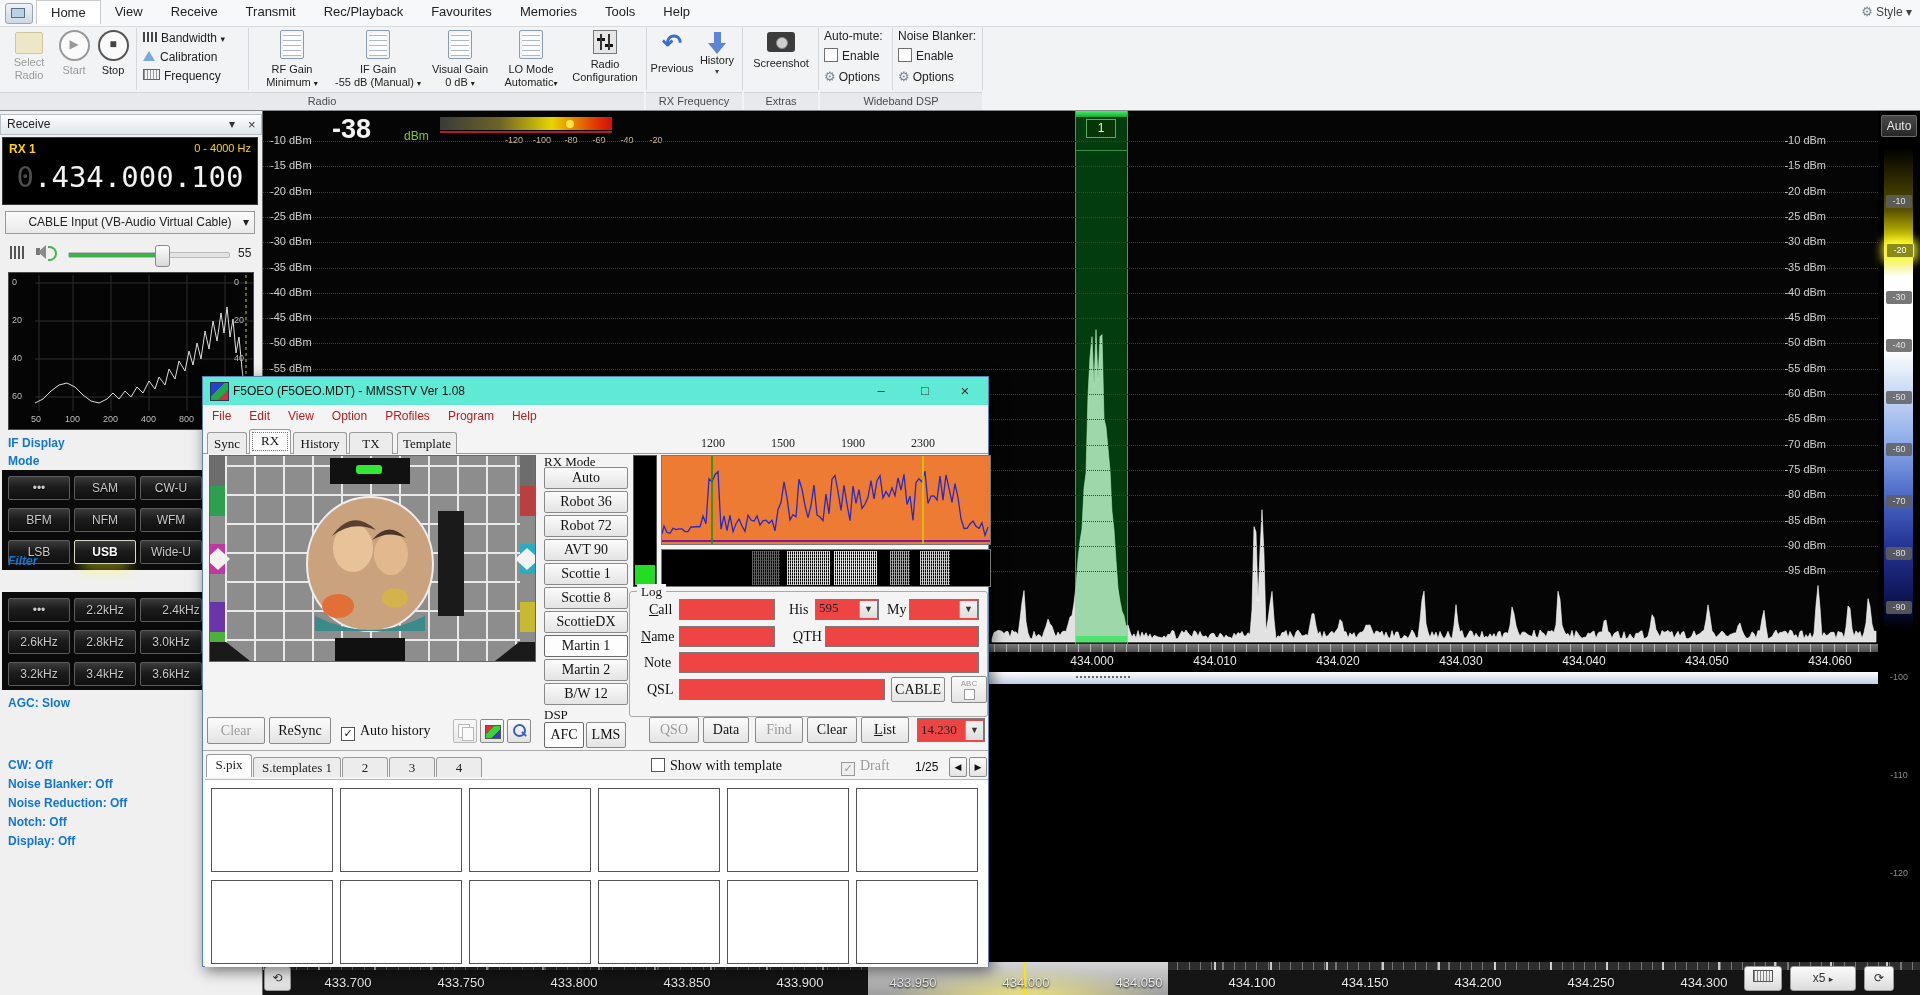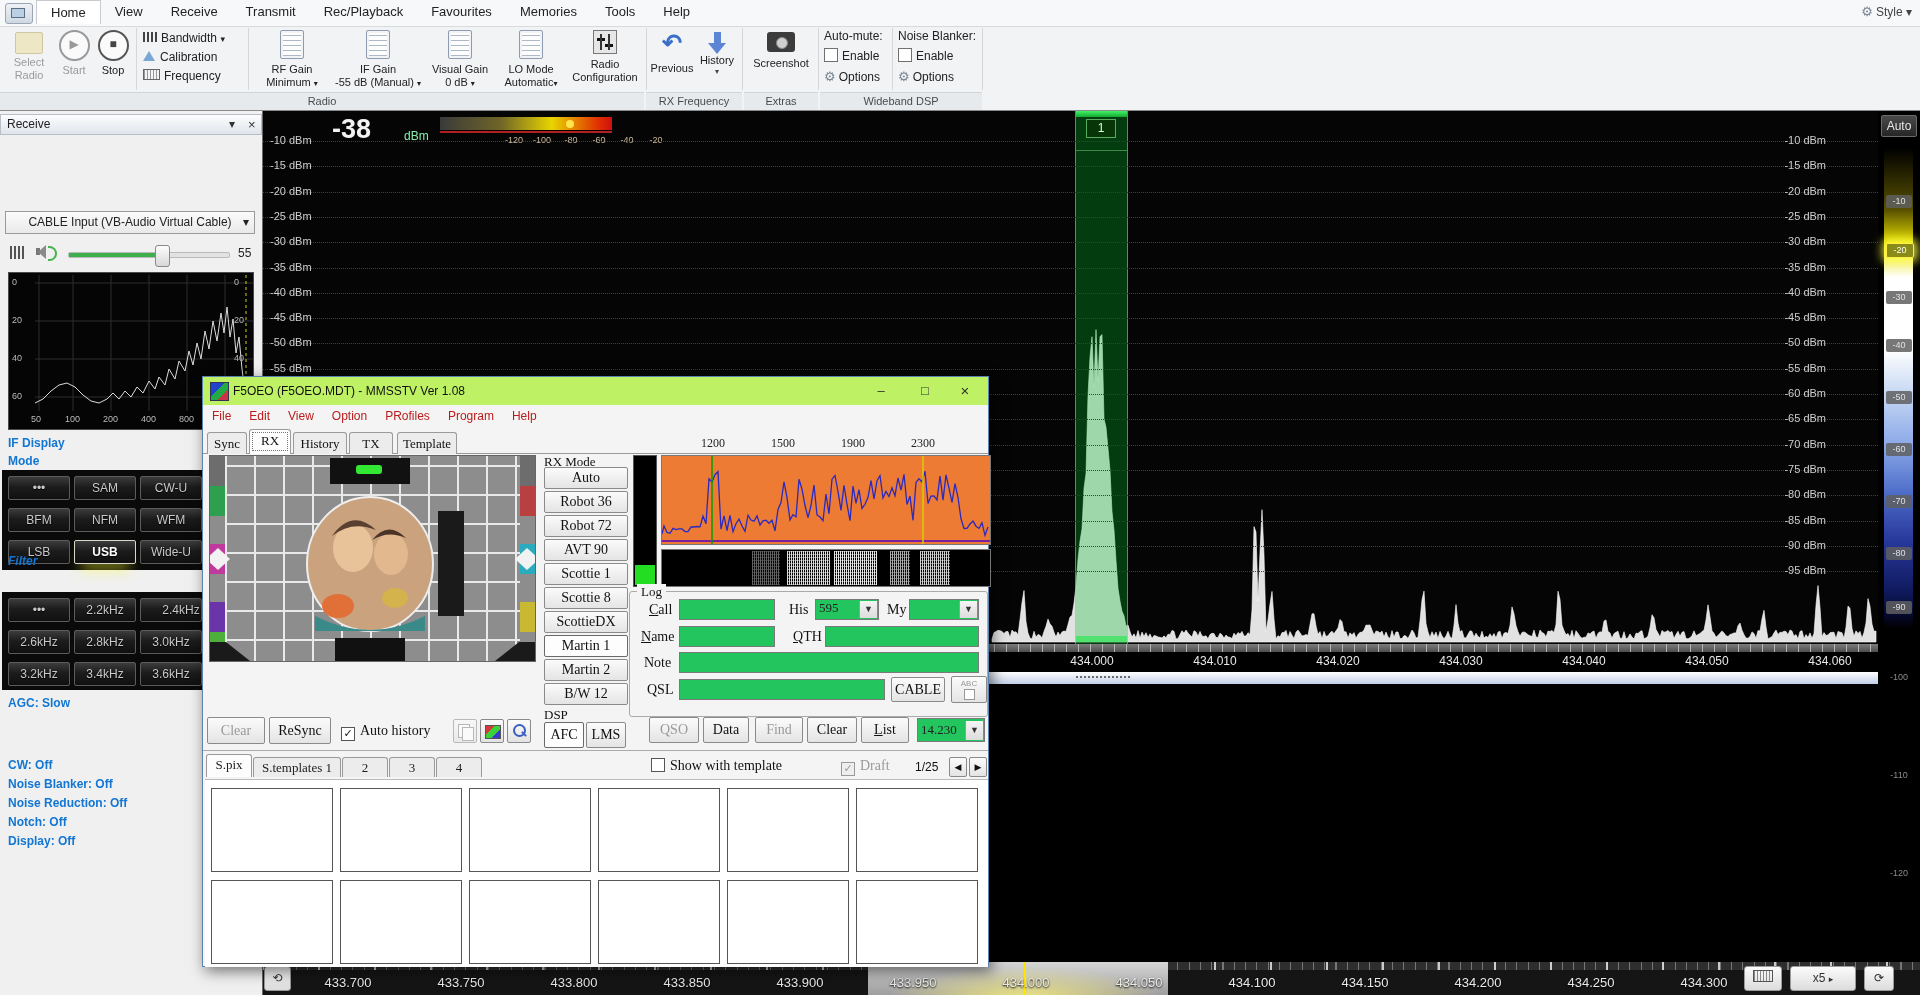--- a/index.html
+++ b/index.html
@@ -54,21 +54,21 @@
   #greenband{position:absolute;left:813px;top:0px;width:53px;height:534px;background:rgba(0,190,40,.30);
      border-left:1px solid rgba(90,255,120,.55);border-right:1px solid rgba(90,255,120,.55);box-sizing:border-box;}
   #gbcap{position:absolute;left:0;top:0;width:100%;height:7px;background:linear-gradient(#49ff70,#14a832);}
   #gbchip{position:absolute;left:10px;top:9px;width:30px;height:19px;background:rgba(8,52,8,.9);border:1px solid rgba(140,255,150,.6);
       color:#d8ffd8;text-align:center;line-height:17px;font-size:12px;box-sizing:border-box;}
   #gbline{position:absolute;left:0;top:40px;width:100%;height:1px;background:rgba(150,255,160,.4);}
   #gbbot{position:absolute;left:0;bottom:2px;width:100%;height:6px;background:rgba(40,230,80,.65);}
   
   #meter{position:absolute;left:70px;top:4px;width:340px;height:38px;}
   #meterval{position:absolute;left:0;top:0;font-size:27px;font-weight:bold;color:#f2f2f2;font-family:"Liberation Sans",sans-serif;}
-  #meterunit{position:absolute;left:72px;top:15px;font-size:12px;color:#86efac;}
+  #meterunit{position:absolute;left:72px;top:15px;font-size:12px;color:#84cc16;}
   #meterbar{position:absolute;left:108px;top:3px;width:172px;height:13px;background:linear-gradient(90deg,#3a3a3a,#6e6428 35%,#e8d400 65%,#e03000 92%,#d01010);}
   #meterdot{position:absolute;left:234px;top:6px;width:8px;height:8px;border-radius:50%;background:#ffe44c;}
   #meterline{position:absolute;left:108px;top:17px;width:172px;height:2px;background:#b02020;}
   .mtick{position:absolute;top:21px;font-size:9px;color:#cbb89a;transform:translateX(-50%);}
   
   #freqrow{position:absolute;left:262px;top:644px;width:1616px;height:28px;background:#000;z-index:1;}
   #tickband{position:absolute;left:0;top:0;width:100%;height:8px;background:
       repeating-linear-gradient(90deg,rgba(200,200,200,.8) 0 1px,transparent 1px 12px),linear-gradient(#7c7c7c,#4e4e4e);}
   .freqlbl{position:absolute;top:10px;font-size:12px;color:#e8e8e8;transform:translateX(-50%);}
   #wstrip{position:absolute;left:262px;top:672px;width:1616px;height:12px;background:linear-gradient(#ffffff,#c2cfe8);z-index:1;}
@@ -99,21 +99,21 @@
   #rhighlight{position:absolute;left:606px;top:0;width:300px;height:33px;background:
      radial-gradient(ellipse at 52% 115%,rgba(255,244,120,.85),rgba(255,244,120,0) 62%),linear-gradient(180deg,#d6d6d6,#9e9e9e);}
   .rlbl{position:absolute;top:13px;font-size:13px;color:#e8e8e8;transform:translateX(-50%);text-shadow:0 1px 2px #000;}
   #yline{position:absolute;left:762px;top:0;width:2px;height:33px;background:#ffe400;}
   .rulbtn{position:absolute;top:4px;height:25px;background:linear-gradient(#fbfbfb,#dcdcdc);border:1px solid #9a9a9a;border-radius:3px;
      text-align:center;color:#333;font-size:12px;line-height:23px;box-sizing:border-box;}
   
   #mmsstv{position:absolute;left:202px;top:376px;width:787px;height:591px;background:#f4f4f4;border:1px solid #5a84ae;
      box-shadow:3px 4px 14px rgba(0,0,0,.55);z-index:25;box-sizing:border-box;}
   .srf{font-family:"Liberation Serif",serif;}
-  #mtitle{position:absolute;left:0;top:0;width:100%;height:28px;background:#bef264;border-bottom:1px solid #d8d8d8;}
+  #mtitle{position:absolute;left:0;top:0;width:100%;height:28px;background:#5eead4;border-bottom:1px solid #d8d8d8;}
   #mtitletxt{position:absolute;left:30px;top:7px;font-size:12px;color:#111;}
   #mico{position:absolute;left:7px;top:5px;width:17px;height:17px;background:linear-gradient(135deg,#2244cc 0 40%,#22aa44 40% 70%,#cc3344 70%);border:1px solid #335;}
   .mwb{position:absolute;top:4px;width:30px;height:20px;text-align:center;line-height:20px;font-size:13px;color:#333;}
   #mmenu{position:absolute;left:0;top:28px;width:100%;height:23px;background:#f4f4f4;}
   .mmenu-item{float:left;padding:4px 9px;font-size:12px;color:#b91c1c;}
   #mtabs{position:absolute;left:0;top:51px;width:100%;height:26px;border-bottom:1px solid #9a9a9a;box-sizing:border-box;}
   .mtab{position:absolute;top:4px;height:22px;background:#ececec;border:1px solid #9a9a9a;border-bottom:none;border-radius:3px 3px 0 0;
      text-align:center;font-size:13px;line-height:21px;color:#111;box-sizing:border-box;}
   .mtab.active{top:1px;height:25px;background:#fdfdfd;outline:1px dotted #777;outline-offset:-4px;}
   #simg{position:absolute;left:6px;top:78px;width:327px;height:207px;border:1px solid #666;background:#888;box-sizing:border-box;}
@@ -124,21 +124,21 @@
   .mlabel{position:absolute;font-size:13px;color:#111;}
   #lvlmeter{position:absolute;left:430px;top:78px;width:24px;height:132px;background:#000;border:1px solid #555;box-sizing:border-box;}
   #lvlgreen{position:absolute;left:1px;bottom:1px;width:20px;height:20px;background:#22dd22;}
   #sspec{position:absolute;left:458px;top:78px;width:330px;height:90px;background:#ee7b34;border:1px solid #777;box-sizing:border-box;}
   #snoise{position:absolute;left:458px;top:172px;width:330px;height:38px;background:#000;border:1px solid #777;box-sizing:border-box;}
   .nz{position:absolute;top:1px;height:34px;background:
      repeating-linear-gradient(90deg,rgba(255,255,255,.95) 0 1px,transparent 1px 2px),
      repeating-linear-gradient(0deg,rgba(255,255,255,.55) 0 1px,transparent 1px 3px);}
   #logbox{position:absolute;left:426px;top:214px;width:357px;height:124px;border:1px solid #aaa;border-radius:3px;}
   #loglegend{position:absolute;left:434px;top:207px;padding:0 4px;background:#f4f4f4;font-size:13px;color:#111;}
-  .minp{position:absolute;background:#22c55e;border:1px solid #7a7a7a;box-sizing:border-box;height:21px;font-size:13px;padding:0 3px;font-family:"Liberation Serif",serif;}
+  .minp{position:absolute;background:#ef4444;border:1px solid #7a7a7a;box-sizing:border-box;height:21px;font-size:13px;padding:0 3px;font-family:"Liberation Serif",serif;}
   .cmbarrow{position:absolute;right:1px;top:1px;width:17px;height:17px;background:linear-gradient(#f4f4f4,#ddd);border-left:1px solid #9a9a9a;
      text-align:center;line-height:16px;font-size:9px;color:#333;}
   .mchk{display:inline-block;width:12px;height:12px;border:1px solid #555;background:#fff;text-align:center;line-height:11px;font-size:11px;color:#111;vertical-align:-2px;margin-right:5px;}
   .mchk.gray{color:#9a9a9a;border-color:#9a9a9a;background:#eee;}
   #thumbs{position:absolute;left:2px;top:402px;width:783px;height:187px;background:#fff;border-top:1px solid #bbb;}
   .thumb{position:absolute;width:122px;height:84px;background:#fff;border:1px solid #555;box-sizing:border-box;}
   .iconbtn{position:absolute;width:24px;height:24px;background:linear-gradient(#fbfbfb,#e2e2e2);border:1px solid #8a8a8a;border-radius:2px;box-sizing:border-box;}
 </style>
 </head>
 <body>
@@ -244,20 +244,25 @@
     <div class="grouplabel" style="left:646px;width:96px;">RX Frequency</div>
     <div class="grouplabel" style="left:744px;width:74px;">Extras</div>
     <div class="grouplabel" style="left:820px;width:162px;">Wideband DSP</div>
   </div>
 
   <div id="leftpanel">
     <div id="rxheader">
       <span>Receive</span>
       <span class="abs" style="left:228px;top:0;color:#333;">▾</span>
       <span class="abs" style="left:247px;top:0;color:#333;font-size:13px;">×</span>
+    </div>
+    <div id="freqbox">
+      <div class="abs yel" style="left:6px;top:4px;font-weight:bold;font-size:12px;">RX 1</div>
+      <div class="abs yel" style="right:6px;top:4px;font-size:11px;">0 - 4000 Hz</div>
+      <div id="bigfreq"><span style="color:#4d4d4d;">0</span><span>.434.000.100</span></div>
     </div>
     <div id="audiodrop">
       <span>CABLE Input (VB-Audio Virtual Cable)</span>
       <span class="abs" style="right:5px;top:0;">▾</span>
     </div>
     <div id="volrow">
       <div class="abs" style="left:10px;top:6px;width:15px;height:13px;background:repeating-linear-gradient(90deg,#555 0 2px,transparent 2px 4px);"></div>
       <div class="abs" style="left:36px;top:4px;width:20px;height:16px;">
         <div style="position:absolute;left:0;top:4px;width:4px;height:7px;background:#777;"></div>
         <div style="position:absolute;left:2px;top:1px;width:0;height:0;border-top:7px solid transparent;border-bottom:7px solid transparent;border-right:8px solid #8a8a8a;"></div>

